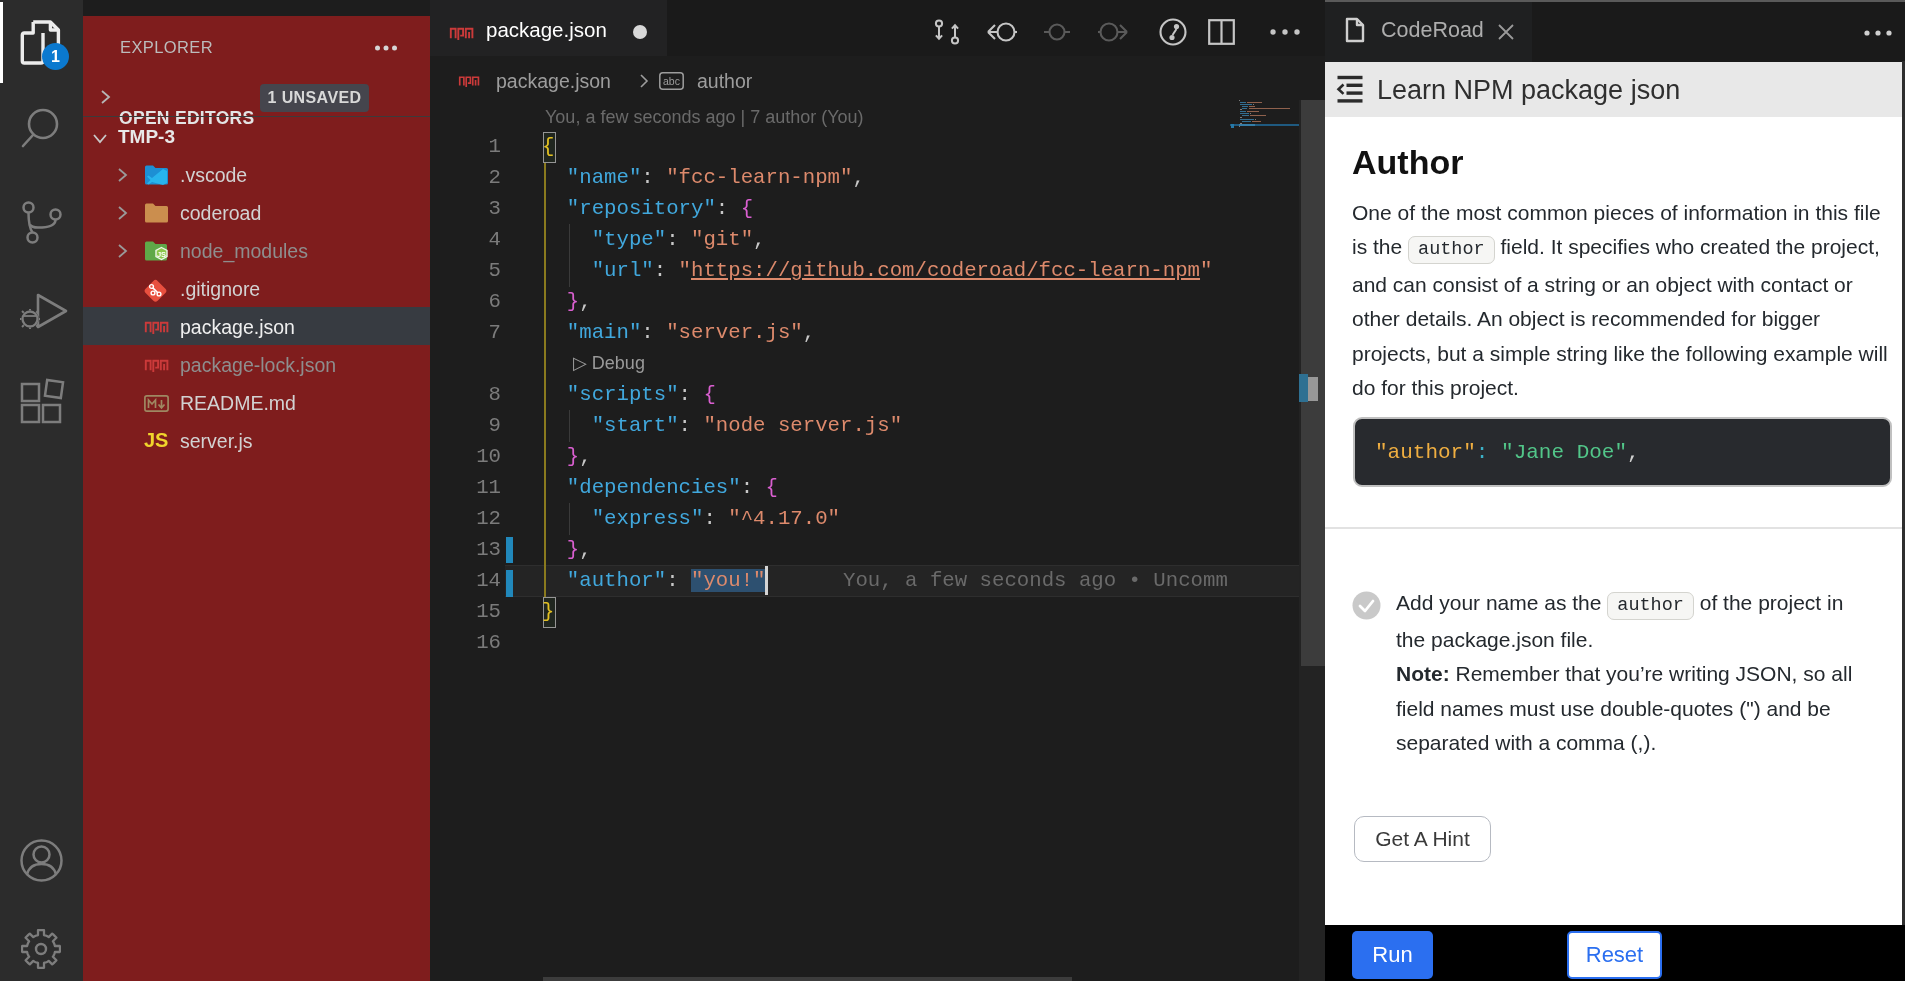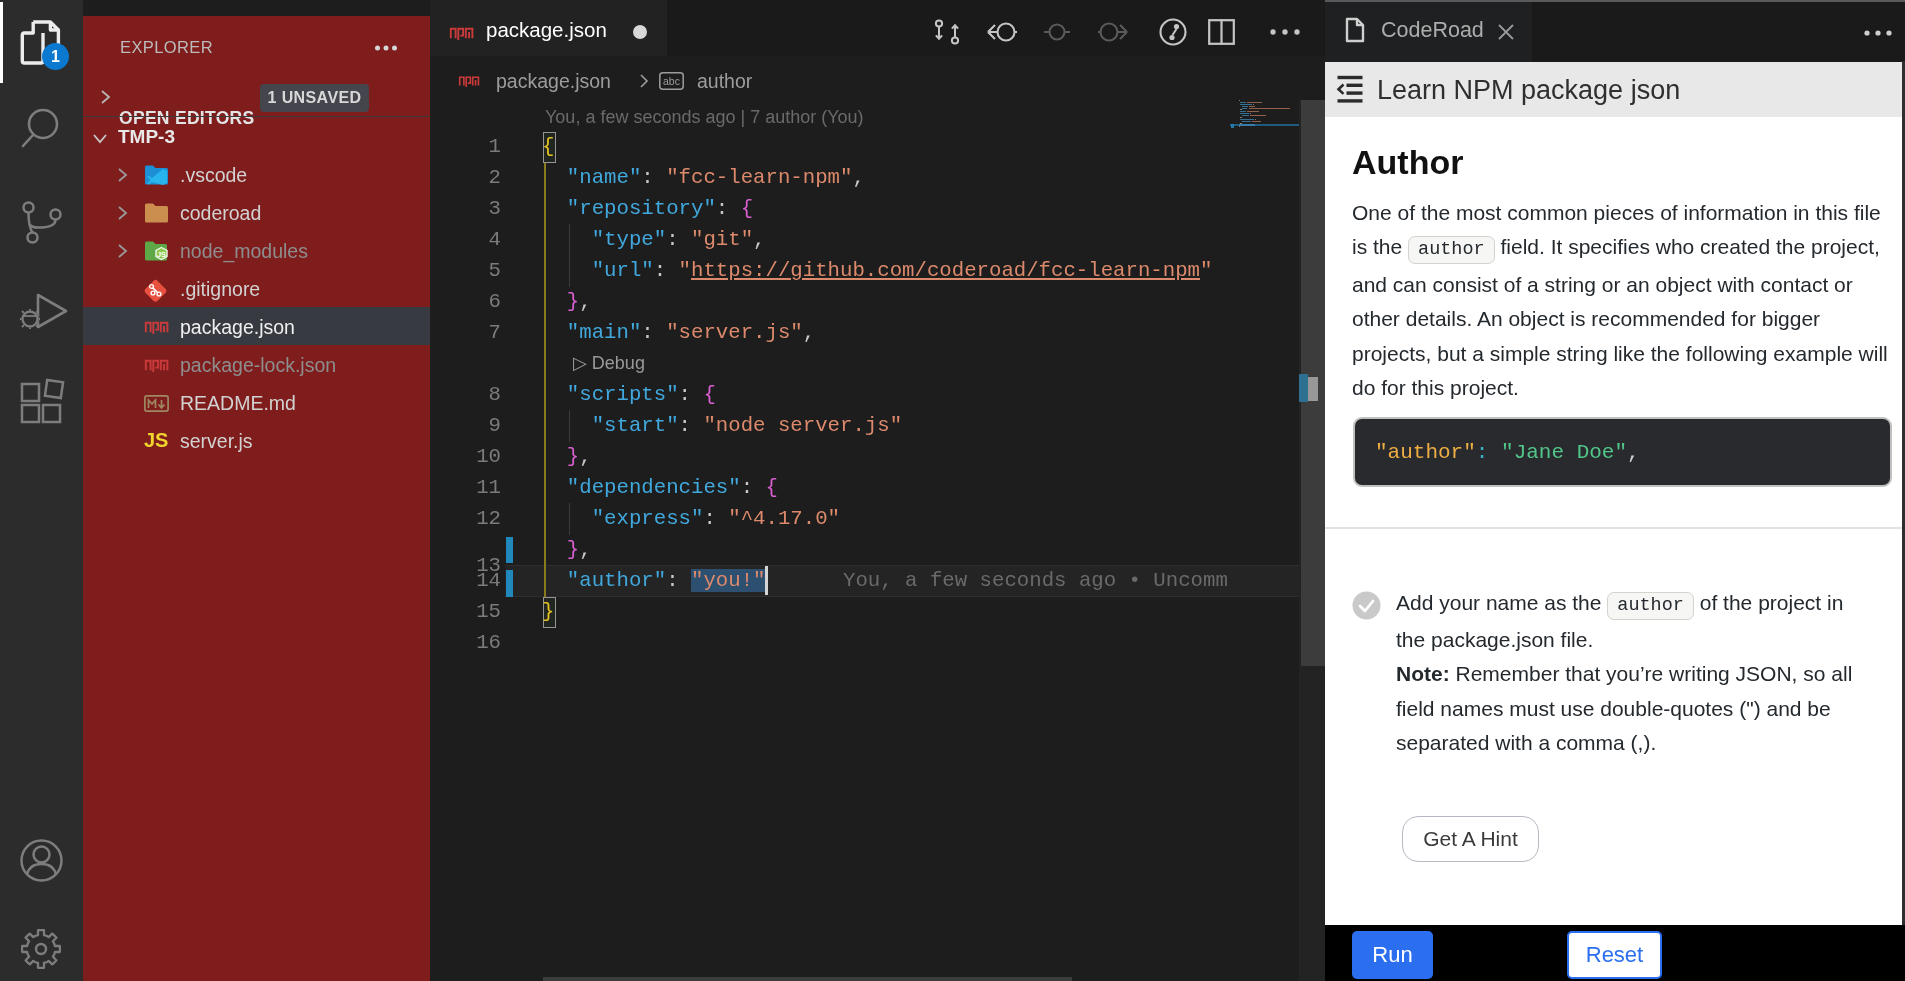--- a/index.html
+++ b/index.html
@@ -233,21 +233,21 @@
   <div class="num" style="left:0;top:193px;">3</div>
   <div class="num" style="left:0;top:224px;">4</div>
   <div class="num" style="left:0;top:255px;">5</div>
   <div class="num" style="left:0;top:286px;">6</div>
   <div class="num" style="left:0;top:317px;">7</div>
   <div class="num" style="left:0;top:379px;">8</div>
   <div class="num" style="left:0;top:410px;">9</div>
   <div class="num" style="left:0;top:441px;">10</div>
   <div class="num" style="left:0;top:472px;">11</div>
   <div class="num" style="left:0;top:503px;">12</div>
-  <div class="num" style="left:0;top:534px;margin-top:16px;">13</div>
+  <div class="num" style="left:0;top:534px;">13</div>
   <div class="num" style="left:0;top:565px;">14</div>
   <div class="num" style="left:0;top:596px;">15</div>
   <div class="num" style="left:0;top:627px;">16</div>
 
   <div class="abs" style="left:113px;top:131.5px;width:13px;height:31px;border:1.4px solid #959595;background:#20261f;"></div>
   <div class="abs" style="left:113px;top:596.5px;width:13px;height:31px;border:1.4px solid #959595;background:#20261f;"></div>
 
   <div class="cl" style="left:112px;top:131px;"><span class="g">{</span></div>
   <div class="cl" style="left:112px;top:162px;">  <span class="b">"name"</span><span class="w">: </span><span class="s">"fcc-learn-npm"</span><span class="w">,</span></div>
   <div class="cl" style="left:112px;top:193px;">  <span class="b">"repository"</span><span class="w">: </span><span class="p">{</span></div>
@@ -354,21 +354,21 @@
     <path d="M8 15 L13 20 L21 10" fill="none" stroke="#ffffff" stroke-width="2.8" stroke-linecap="round" stroke-linejoin="round"></path>
   </svg>
   <div class="abs" style="left:71px;top:586px;font-size:21px;line-height:34.2px;color:#24292e;">
     Add your name as the <span style="font-family:'Liberation Mono',monospace;font-size:18.5px;background:#f6f6f4;border:1.5px solid #d4d4cf;border-radius:7px;padding:2px 9px 3px 9px;">author</span> of the project in<br>
     the package.json file.<br>
     <b>Note:</b> Remember that you’re writing JSON, so all<br>
     field names must use double-quotes (") and be<br>
     separated with a comma (,).
   </div>
 
-  <div class="abs" style="left:29px;top:816px;width:137px;height:46px;border:1.5px solid #b6bac2;border-radius:16px;display:flex;align-items:center;justify-content:center;font-size:21px;color:#3a3a3a;margin-left:48px;">Get A Hint</div>
+  <div class="abs" style="left:29px;top:816px;width:137px;height:46px;border:1.5px solid #b6bac2;border-radius:10px;display:flex;align-items:center;justify-content:center;font-size:21px;color:#3a3a3a;">Get A Hint</div>
 
   <div class="abs" style="left:577px;top:61px;width:3px;height:864px;background:#2e2e2e;"></div>
 
   <div class="abs" style="left:0;top:925px;width:580px;height:56px;background:#000000;"></div>
   <div class="abs" style="left:27px;top:931px;width:81px;height:48px;background:#2b6ff0;border-radius:5px;display:flex;align-items:center;justify-content:center;font-size:22px;color:#ffffff;">Run</div>
   <div class="abs" style="left:242px;top:931px;width:95px;height:48px;background:#ffffff;border:2.5px solid #2b6ff0;border-radius:5px;display:flex;align-items:center;justify-content:center;font-size:22px;color:#2b6ff0;">Reset</div>
 </div>
 
 </div>
 

